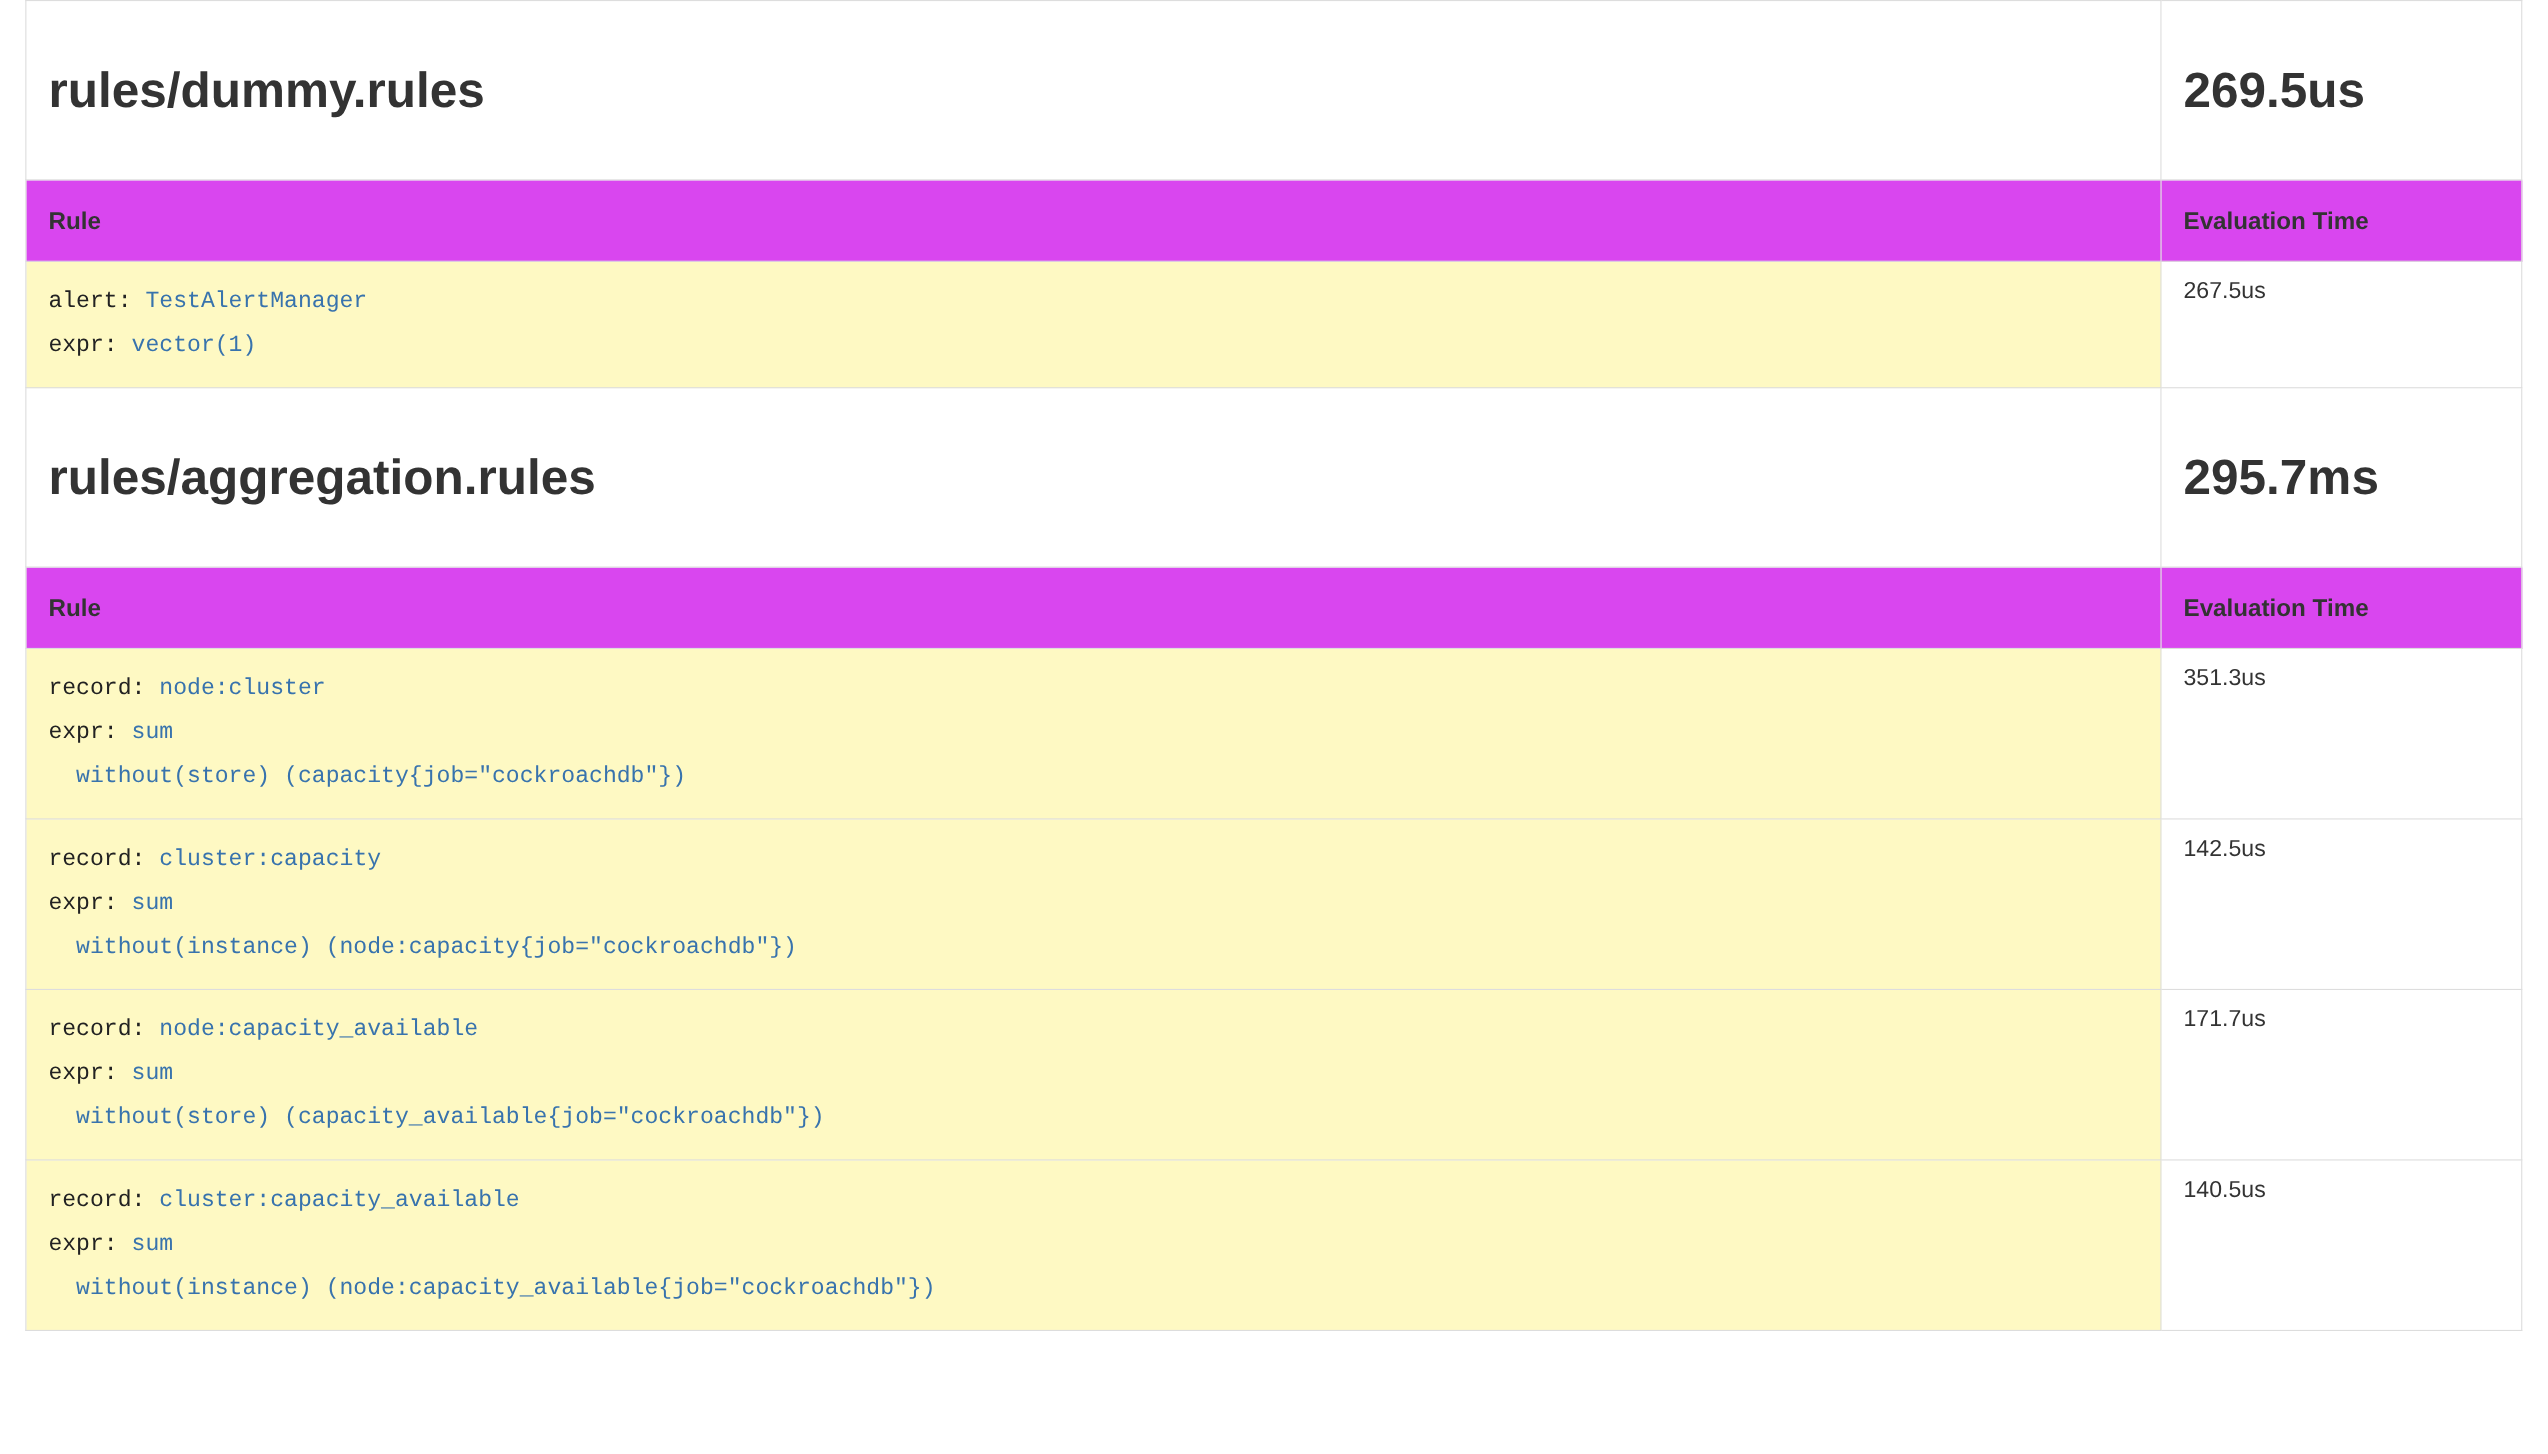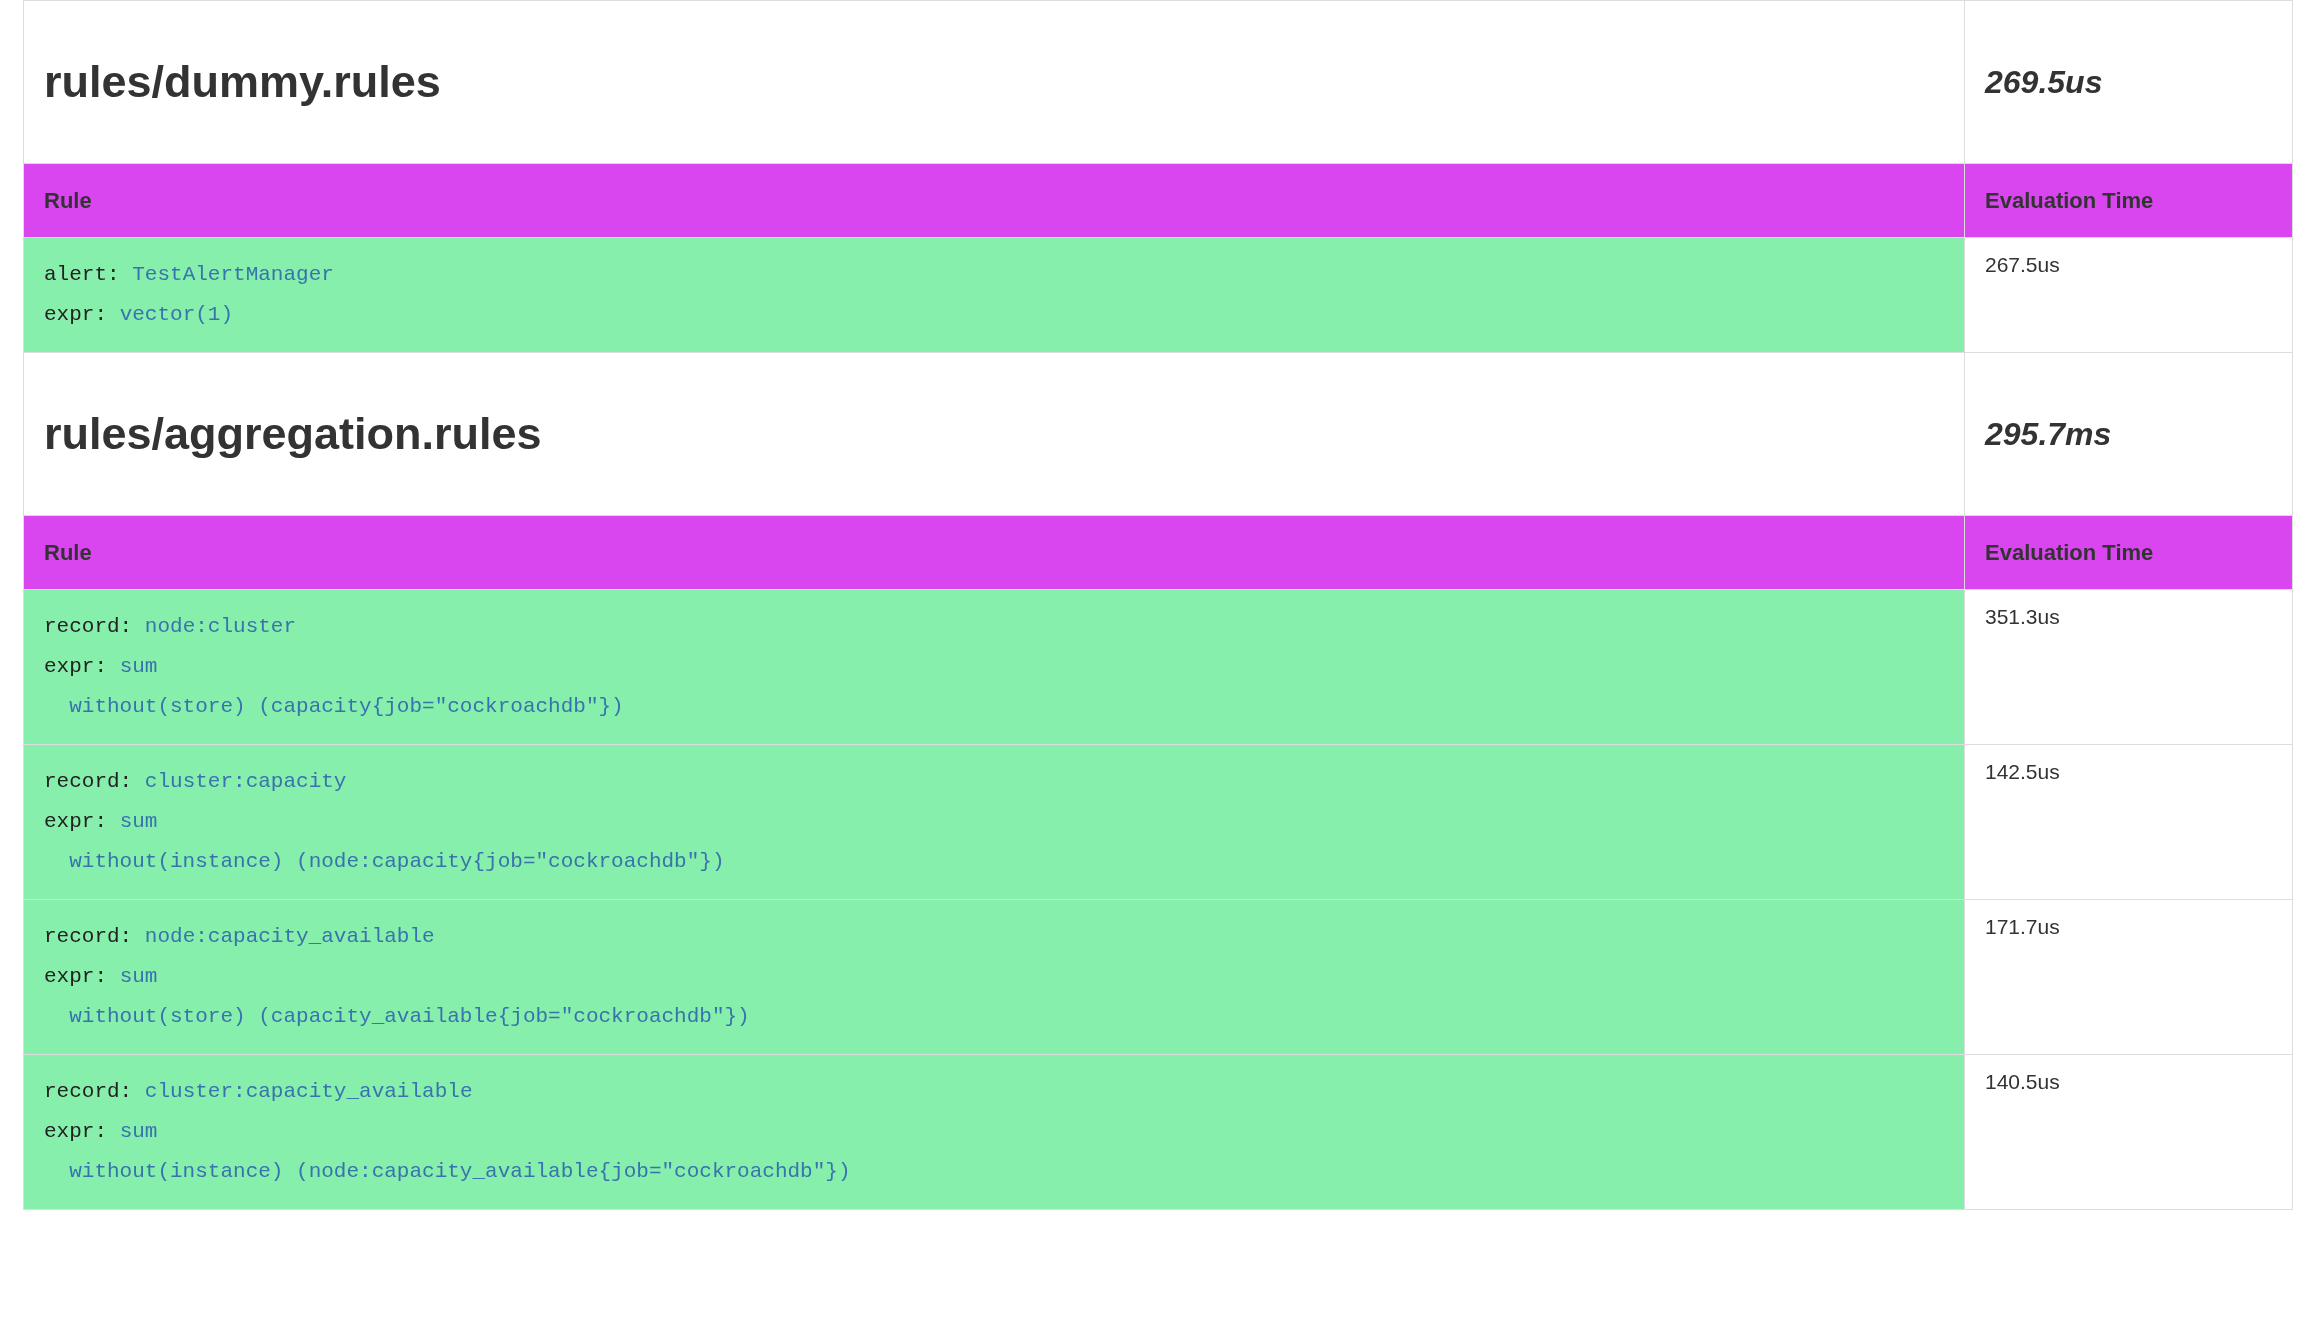--- a/index.html
+++ b/index.html
@@ -39,39 +39,38 @@
     vertical-align: middle;
     padding: 0 20px;
     background: #ffffff;
   }
   .group-file {
     font-size: 45px;
     font-weight: 700;
     color: #333333;
   }
   .group-time {
-    font-size: 32px;
+    font-size: 45px;
     font-weight: 700;
     color: #333333;
-    font-style: italic;
   }
 
   tr.colhead-row th {
     height: 73px;
     text-align: left;
     vertical-align: middle;
     padding: 0 20px;
     font-size: 22px;
     font-weight: 700;
     color: #333333;
     background: #d946ef;
   }
 
   tr.rule-row td.rule-cell {
-    background: #86efac;
+    background: #fef9c3;
     padding: 17px 20px;
     vertical-align: top;
   }
   tr.rule-row td.eval-cell {
     background: #ffffff;
     padding: 15px 20px;
     vertical-align: top;
     font-size: 21px;
     color: #333333;
   }

